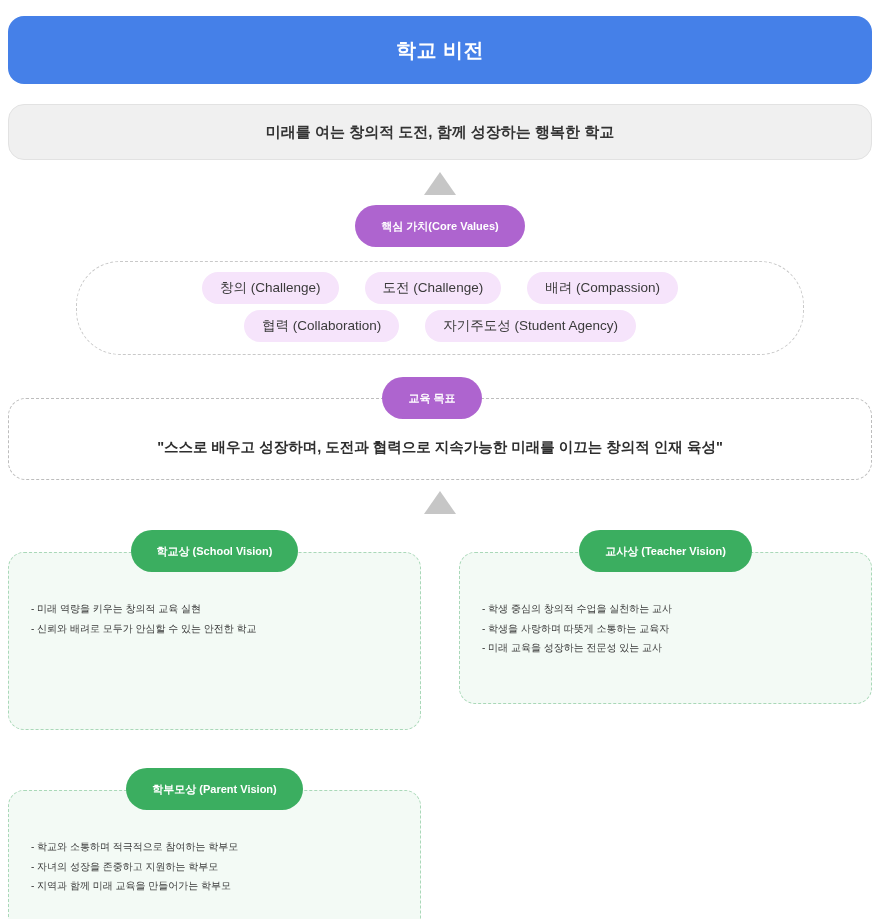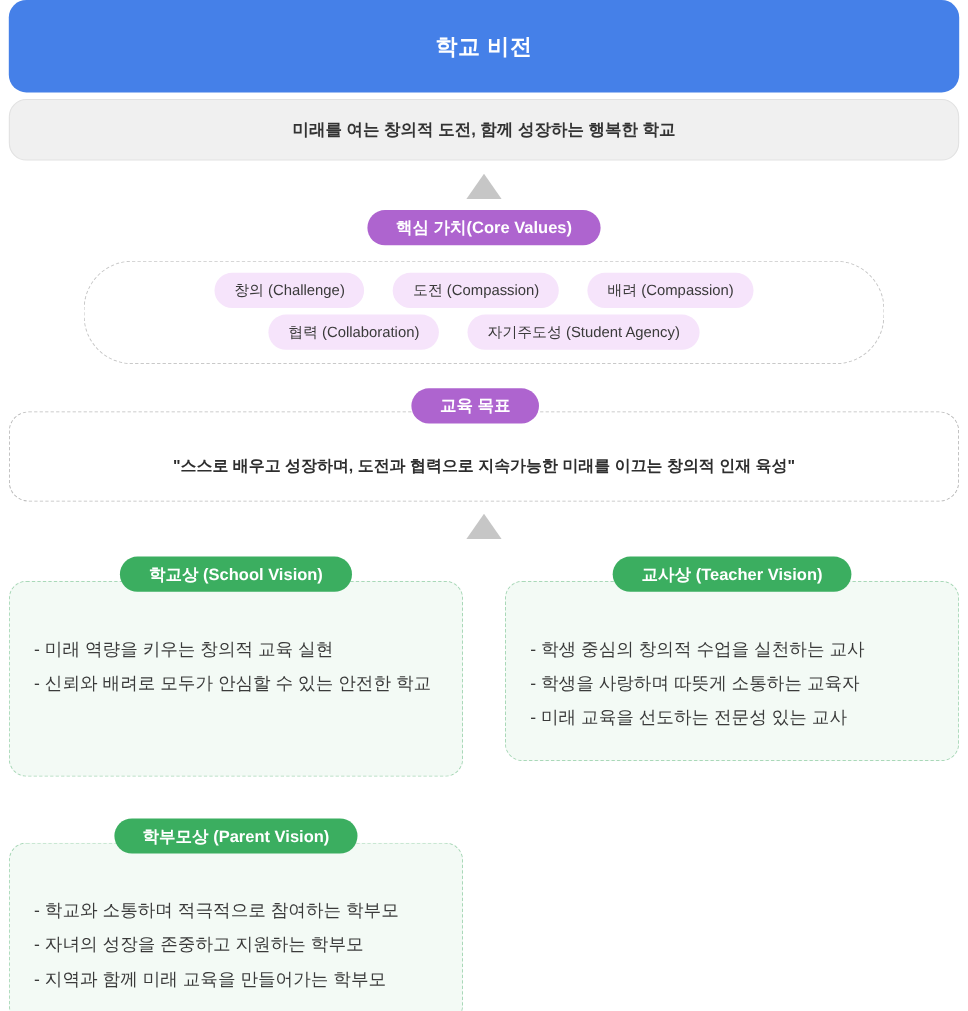--- a/index.html
+++ b/index.html
@@ -14,35 +14,35 @@
 
   .page {
     position: relative;
     width: 880px;
     height: 919px;
     padding: 0 8px;
   }
 
   
   .vision-header {
-    margin-top: 0;
-    height: 84px;
+    margin-top: 16px;
+    height: 68px;
     background: #4580E8;
     border-radius: 16px;
     display: flex;
     align-items: center;
     justify-content: center;
     color: #ffffff;
     font-size: 20px;
     font-weight: bold;
     letter-spacing: 0.5px;
   }
 
   .vision-subtitle {
-    margin-top: 6px;
+    margin-top: 20px;
     height: 56px;
     background: #F0F0F0;
     border: 1px solid #E2E2E2;
     border-radius: 16px;
     display: flex;
     align-items: center;
     justify-content: center;
     color: #333333;
     font-size: 15px;
     font-weight: bold;
@@ -60,24 +60,24 @@
   .arrow-slot-1 { margin-top: 12px; margin-bottom: 10px; }
   .arrow-slot-2 { margin-top: 14px; margin-bottom: 10px; }
 
   
   .pill {
     display: inline-flex;
     align-items: center;
     justify-content: center;
     border-radius: 22px;
     color: #ffffff;
-    font-size: 15px;
+    font-size: 11px;
     font-weight: bold;
     padding: 0 26px;
-    height: 32px;
+    height: 42px;
     white-space: nowrap;
   }
   .pill-purple { background: #AE64CF; }
   .pill-green  { background: #3BAE60; }
 
   
   .core-values-section { position: relative; }
   .core-values-pill-row { text-align: center; }
 
   .values-wrap {
@@ -165,21 +165,21 @@
   .card-body {
     border: 1px dashed #A9D8B8;
     border-radius: 16px;
     background: #F3FAF5;
     padding: 46px 22px 22px 22px;
     min-height: 178px;
   }
   .card-body.short { min-height: 152px; }
 
   .card-line {
-    font-size: 16px;
+    font-size: 10px;
     color: #3a3a3a;
     line-height: 1.95;
     white-space: nowrap;
   }
 </style>
 </head>
 <body>
 
 <div class="page">
 
@@ -195,21 +195,21 @@
   <div class="core-values-section">
     <div class="core-values-pill-row">
       <span class="pill pill-purple">
         <span>핵심 가치(Core Values)</span>
       </span>
     </div>
 
     <div class="values-wrap">
       <div class="values-row">
         <span class="chip">창의 (Challenge)</span>
-        <span class="chip">도전 (Compassion)</span>
+        <span class="chip">도전 (Challenge)</span>
         <span class="chip">배려 (Compassion)</span>
       </div>
       <div class="values-row">
         <span class="chip">협력 (Collaboration)</span>
         <span class="chip">자기주도성 (Student Agency)</span>
       </div>
     </div>
   </div>
 
   <div class="goal-section">
@@ -242,21 +242,21 @@
 
     <div class="card">
       <div class="card-pill-holder">
         <span class="pill pill-green">
           <span>교사상 (Teacher Vision)</span>
         </span>
       </div>
       <div class="card-body short">
         <div class="card-line">- 학생 중심의 창의적 수업을 실천하는 교사</div>
         <div class="card-line">- 학생을 사랑하며 따뜻게 소통하는 교육자</div>
-        <div class="card-line">- 미래 교육을 선도하는 전문성 있는 교사</div>
+        <div class="card-line">- 미래 교육을 성장하는 전문성 있는 교사</div>
       </div>
     </div>
 
     <div class="card">
       <div class="card-pill-holder">
         <span class="pill pill-green">
           <span>학부모상 (Parent Vision)</span>
         </span>
       </div>
       <div class="card-body short">

